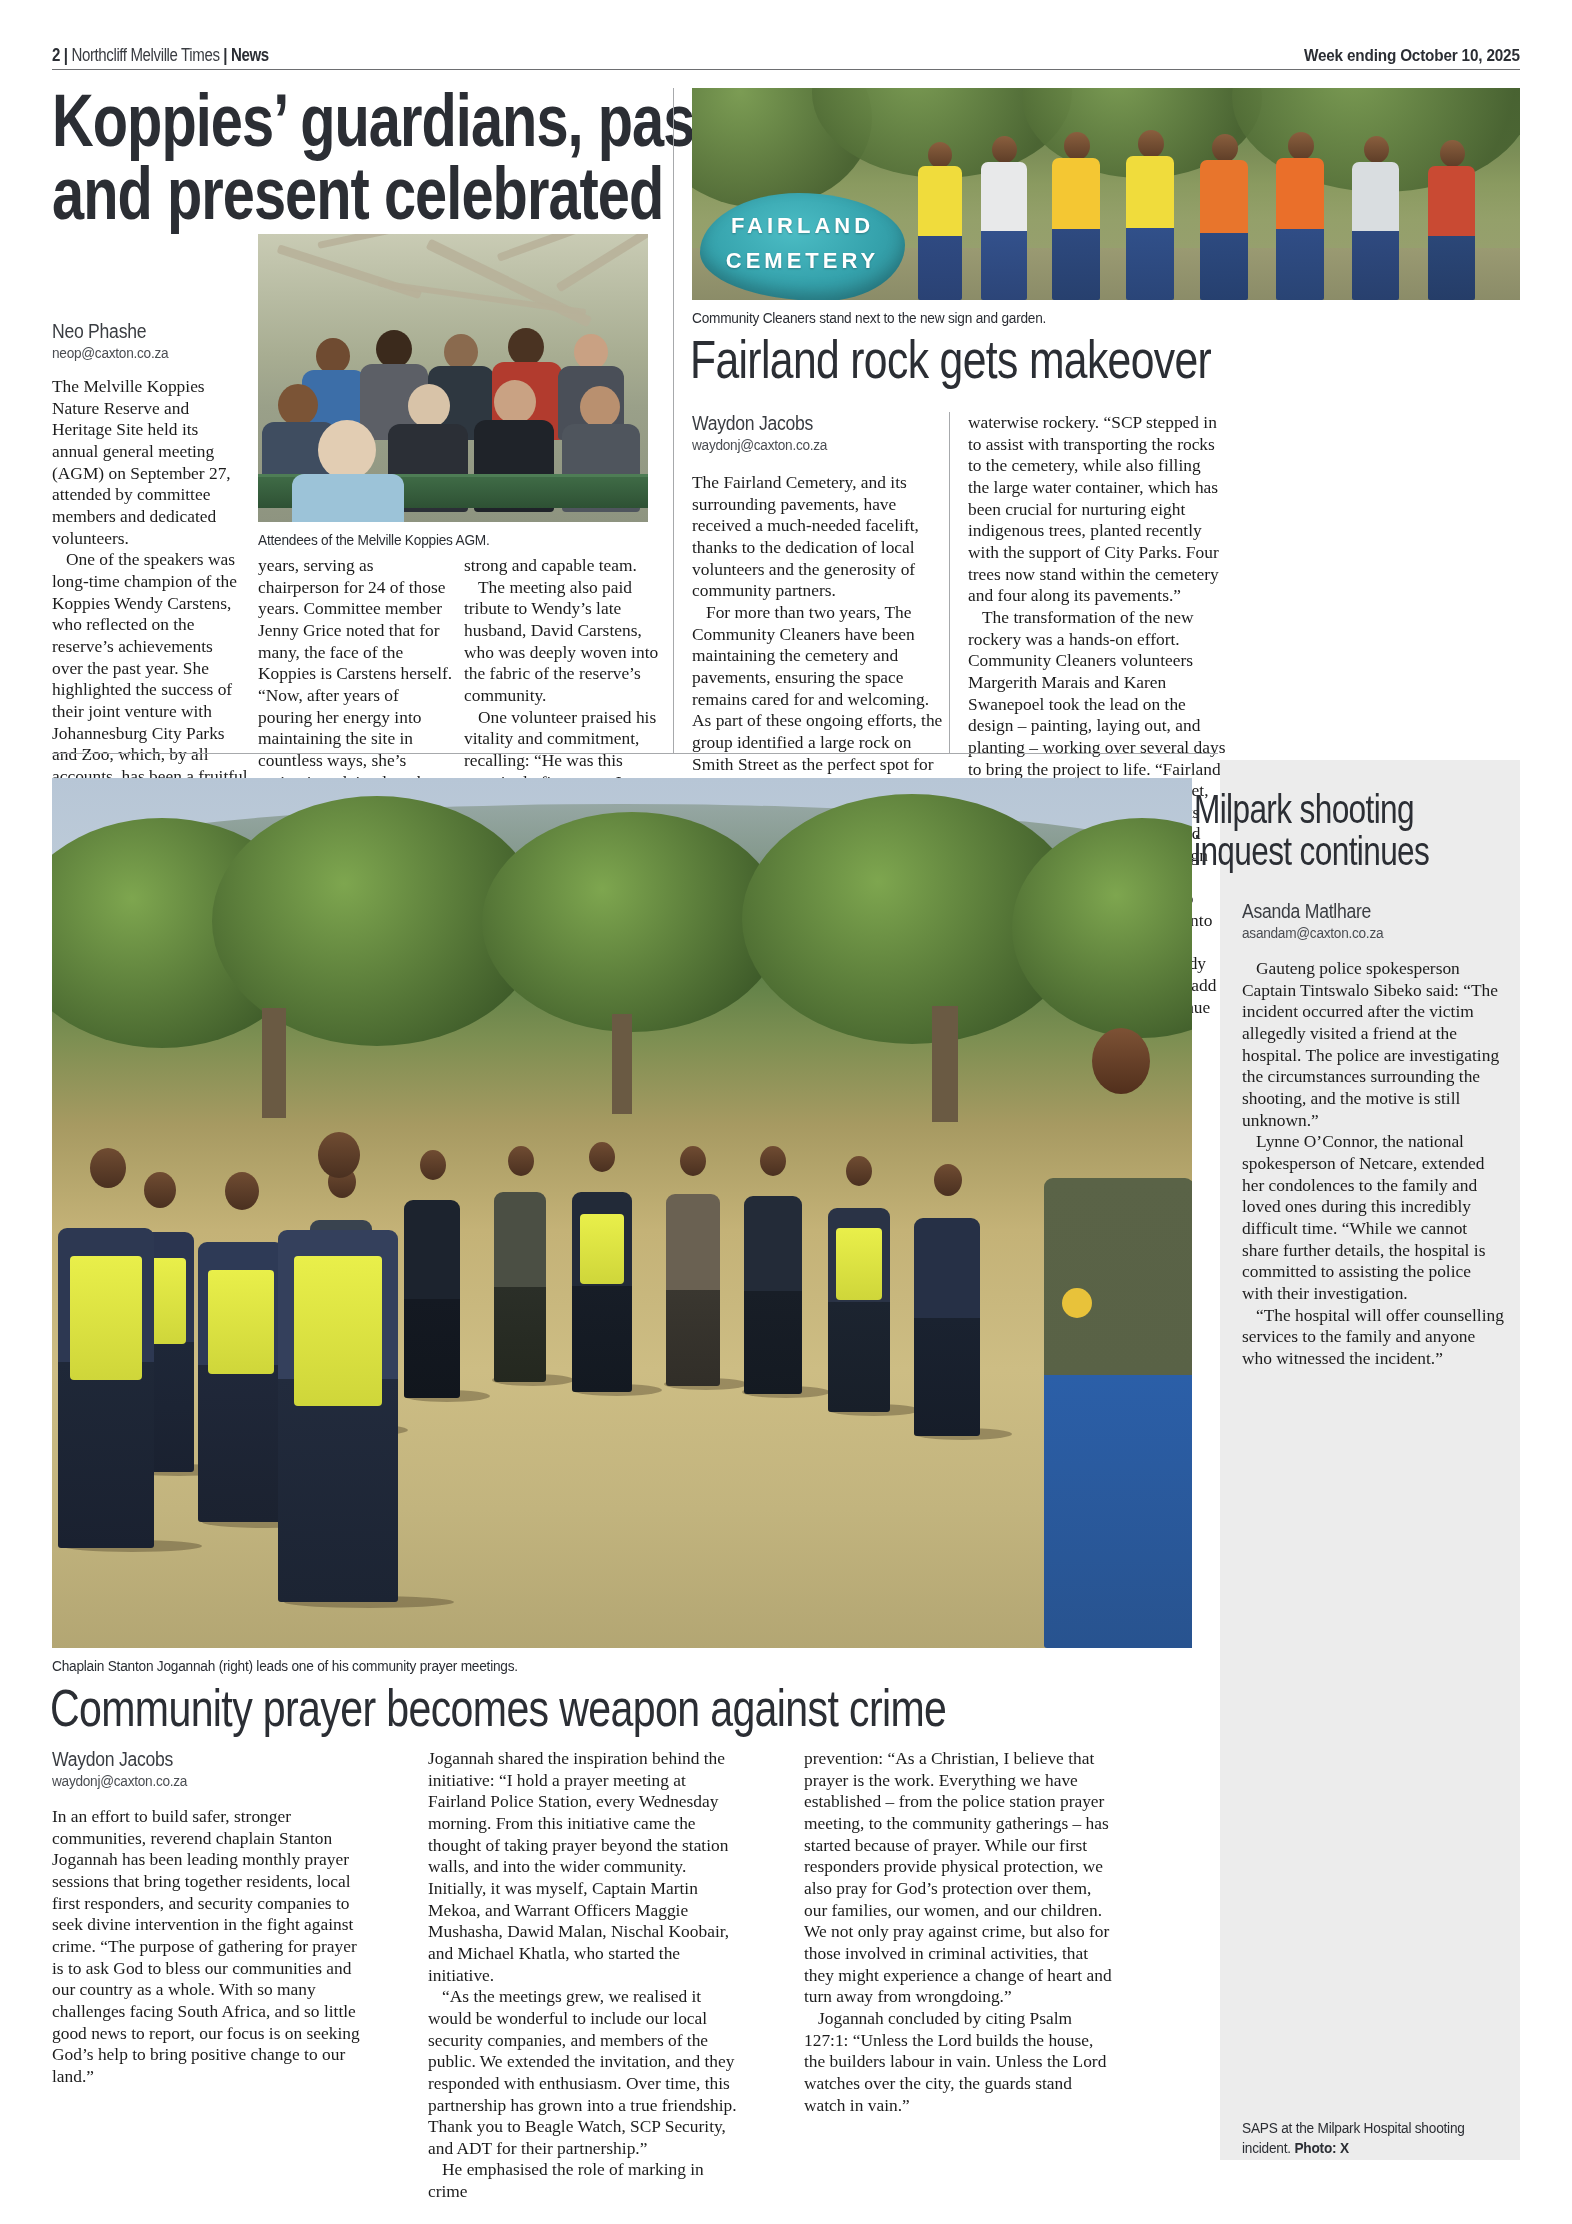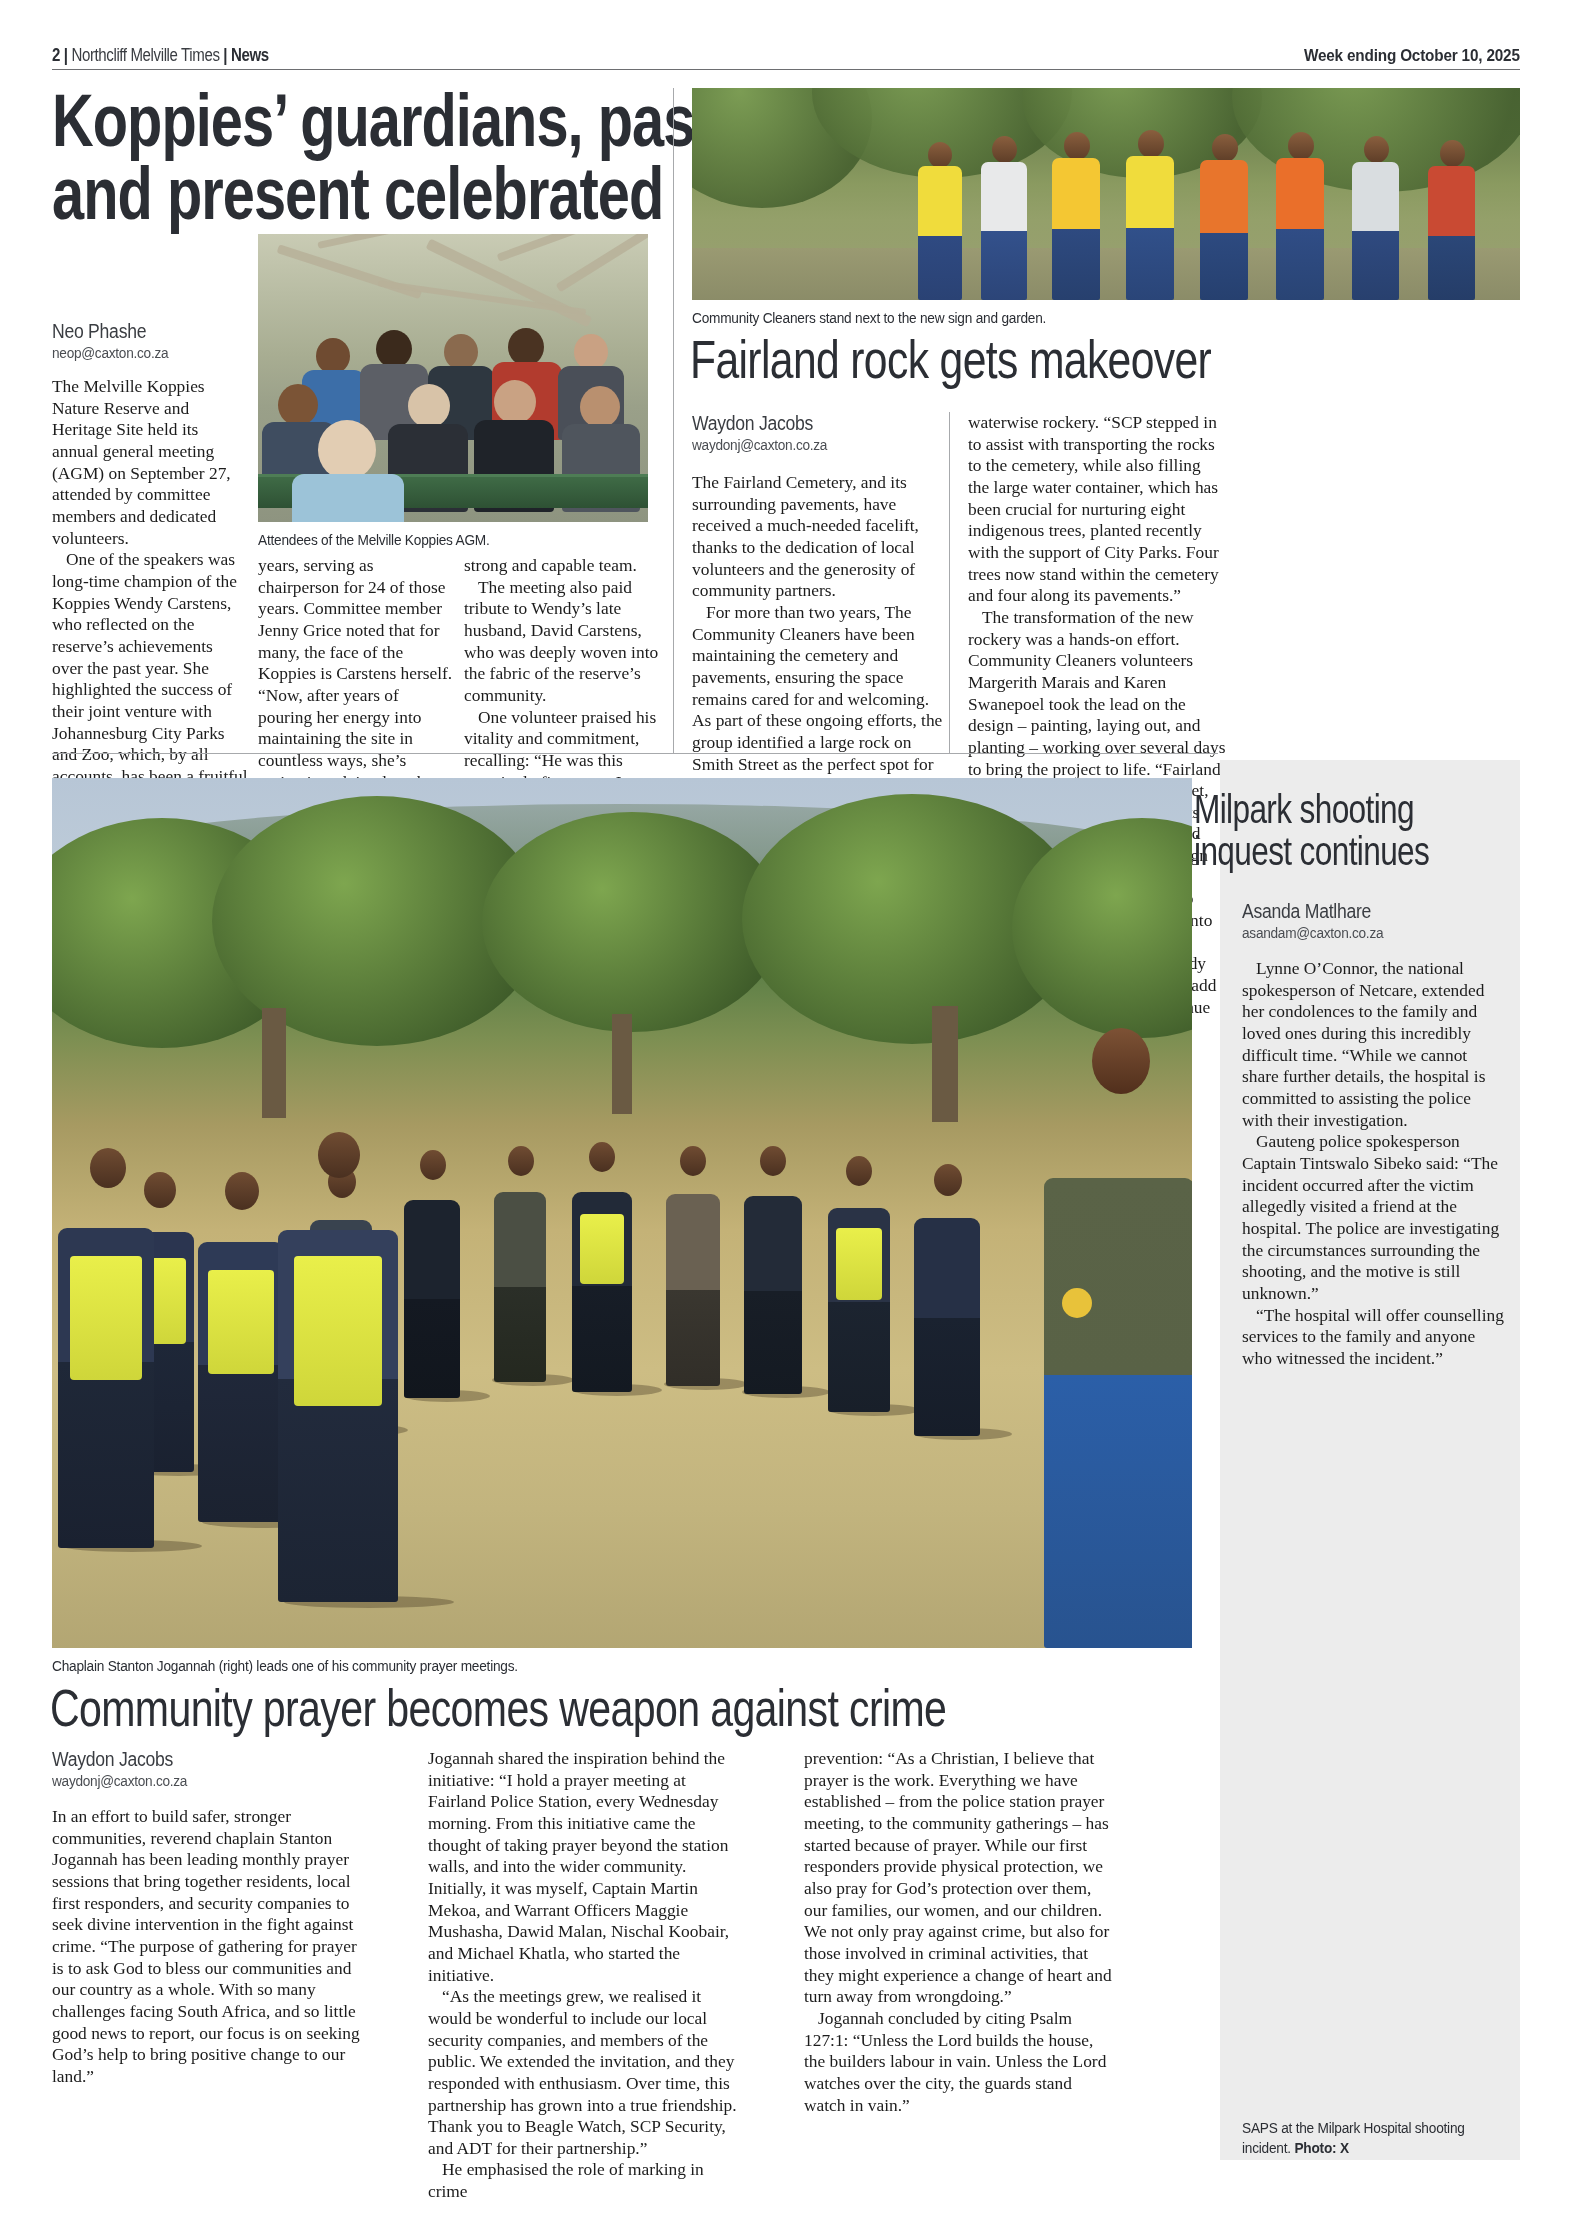--- a/index.html
+++ b/index.html
@@ -346,20 +346,24 @@
 
   <div class="vrule" style="left:621px;top:88px;height:665px;"></div>
 
   <div class="photo ph-cem" style="left:640px;top:88px;width:828px;height:212px;">
     <div class="tree" style="left:-40px;top:-60px;width:220px;height:180px;"></div>
     <div class="tree" style="left:120px;top:-80px;width:260px;height:170px;"></div>
     <div class="tree" style="left:330px;top:-70px;width:240px;height:160px;"></div>
     <div class="tree" style="left:540px;top:-86px;width:300px;height:190px;"></div>
     <div style="position:absolute;left:0;bottom:0;width:100%;height:52px;background:linear-gradient(180deg,#9a9a72,#8b8c68);"></div>
 
+    <div class="rock">
+      <span class="l1">FAIRLAND</span>
+      <span class="l2">CEMETERY</span>
+    </div>
 
     <div class="head" style="left:236px;top:54px;width:24px;height:26px;"></div>
     <div class="person" style="left:226px;top:78px;width:44px;height:134px;background:linear-gradient(180deg,#f0dc3c 0%,#f0dc3c 52%,#2f4a82 52%,#2a4274 100%);"></div>
 
     <div class="head" style="left:300px;top:48px;width:25px;height:27px;"></div>
     <div class="person" style="left:289px;top:74px;width:46px;height:138px;background:linear-gradient(180deg,#e8e9ea 0%,#e8e9ea 50%,#33518c 50%,#2c4578 100%);"></div>
 
     <div class="head" style="left:372px;top:44px;width:26px;height:28px;"></div>
     <div class="person" style="left:360px;top:70px;width:48px;height:142px;background:linear-gradient(180deg,#f4c733 0%,#f4c733 50%,#2e4a80 50%,#27406e 100%);"></div>
 
@@ -408,22 +412,22 @@
     <div class="hl-light" style="font-size:40px;">Milpark shooting</div>
     <div class="hl-light" style="font-size:40px;margin-top:4px;">inquest continues</div>
   </div>
 
   <div style="position:absolute;left:1190px;top:900px;width:270px;">
     <div class="byline-name">Asanda Matlhare</div>
     <div class="byline-mail">asandam@caxton.co.za</div>
   </div>
 
   <div class="body-col" style="position:absolute;left:1190px;top:958px;width:262px;">
+    <p>Gauteng police spokesperson Captain Tintswalo Sibeko said: “The incident occurred after the victim allegedly visited a friend at the hospital. The police are investigating the circumstances surrounding the shooting, and the motive is still unknown.”</p>
     <p>Lynne O’Connor, the national spokesperson of Netcare, extended her condolences to the family and loved ones during this incredibly difficult time. “While we cannot share further details, the hospital is committed to assisting the police with their investigation.</p>
-    <p>Gauteng police spokesperson Captain Tintswalo Sibeko said: “The incident occurred after the victim allegedly visited a friend at the hospital. The police are investigating the circumstances surrounding the shooting, and the motive is still unknown.”</p>
     <p>“The hospital will offer counselling services to the family and anyone who witnessed the incident.”</p>
   </div>
 
 
   <div class="caption" style="position:absolute;left:1190px;top:2118px;width:280px;">
     <span>SAPS at the Milpark Hospital shooting incident. </span><b>Photo: X</b>
   </div>
 
   <div class="photo ph-prayer" style="left:0;top:778px;width:1140px;height:870px;">
     <div class="hill"></div>

